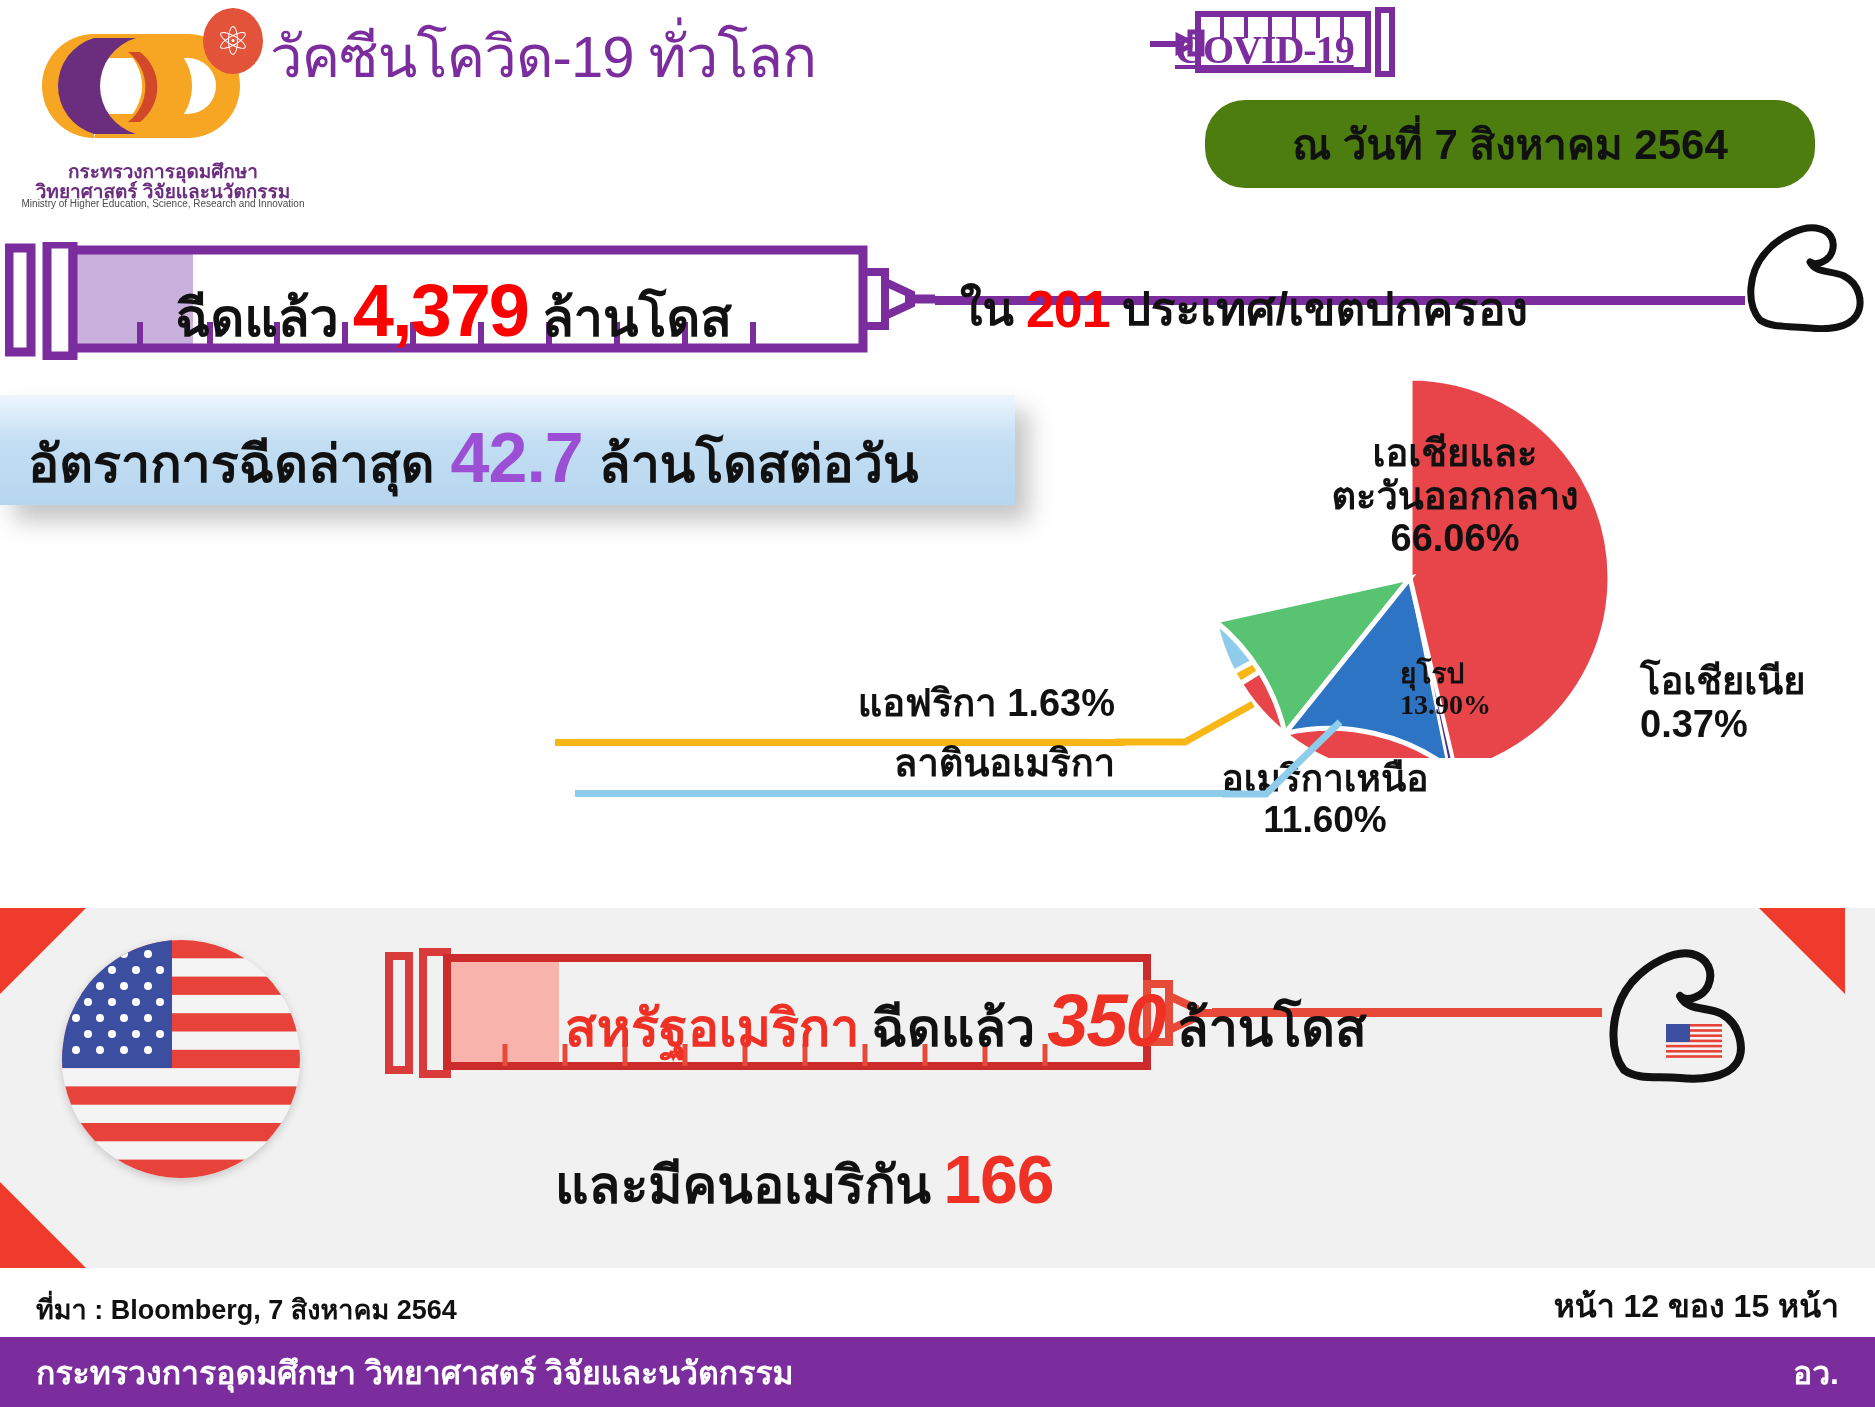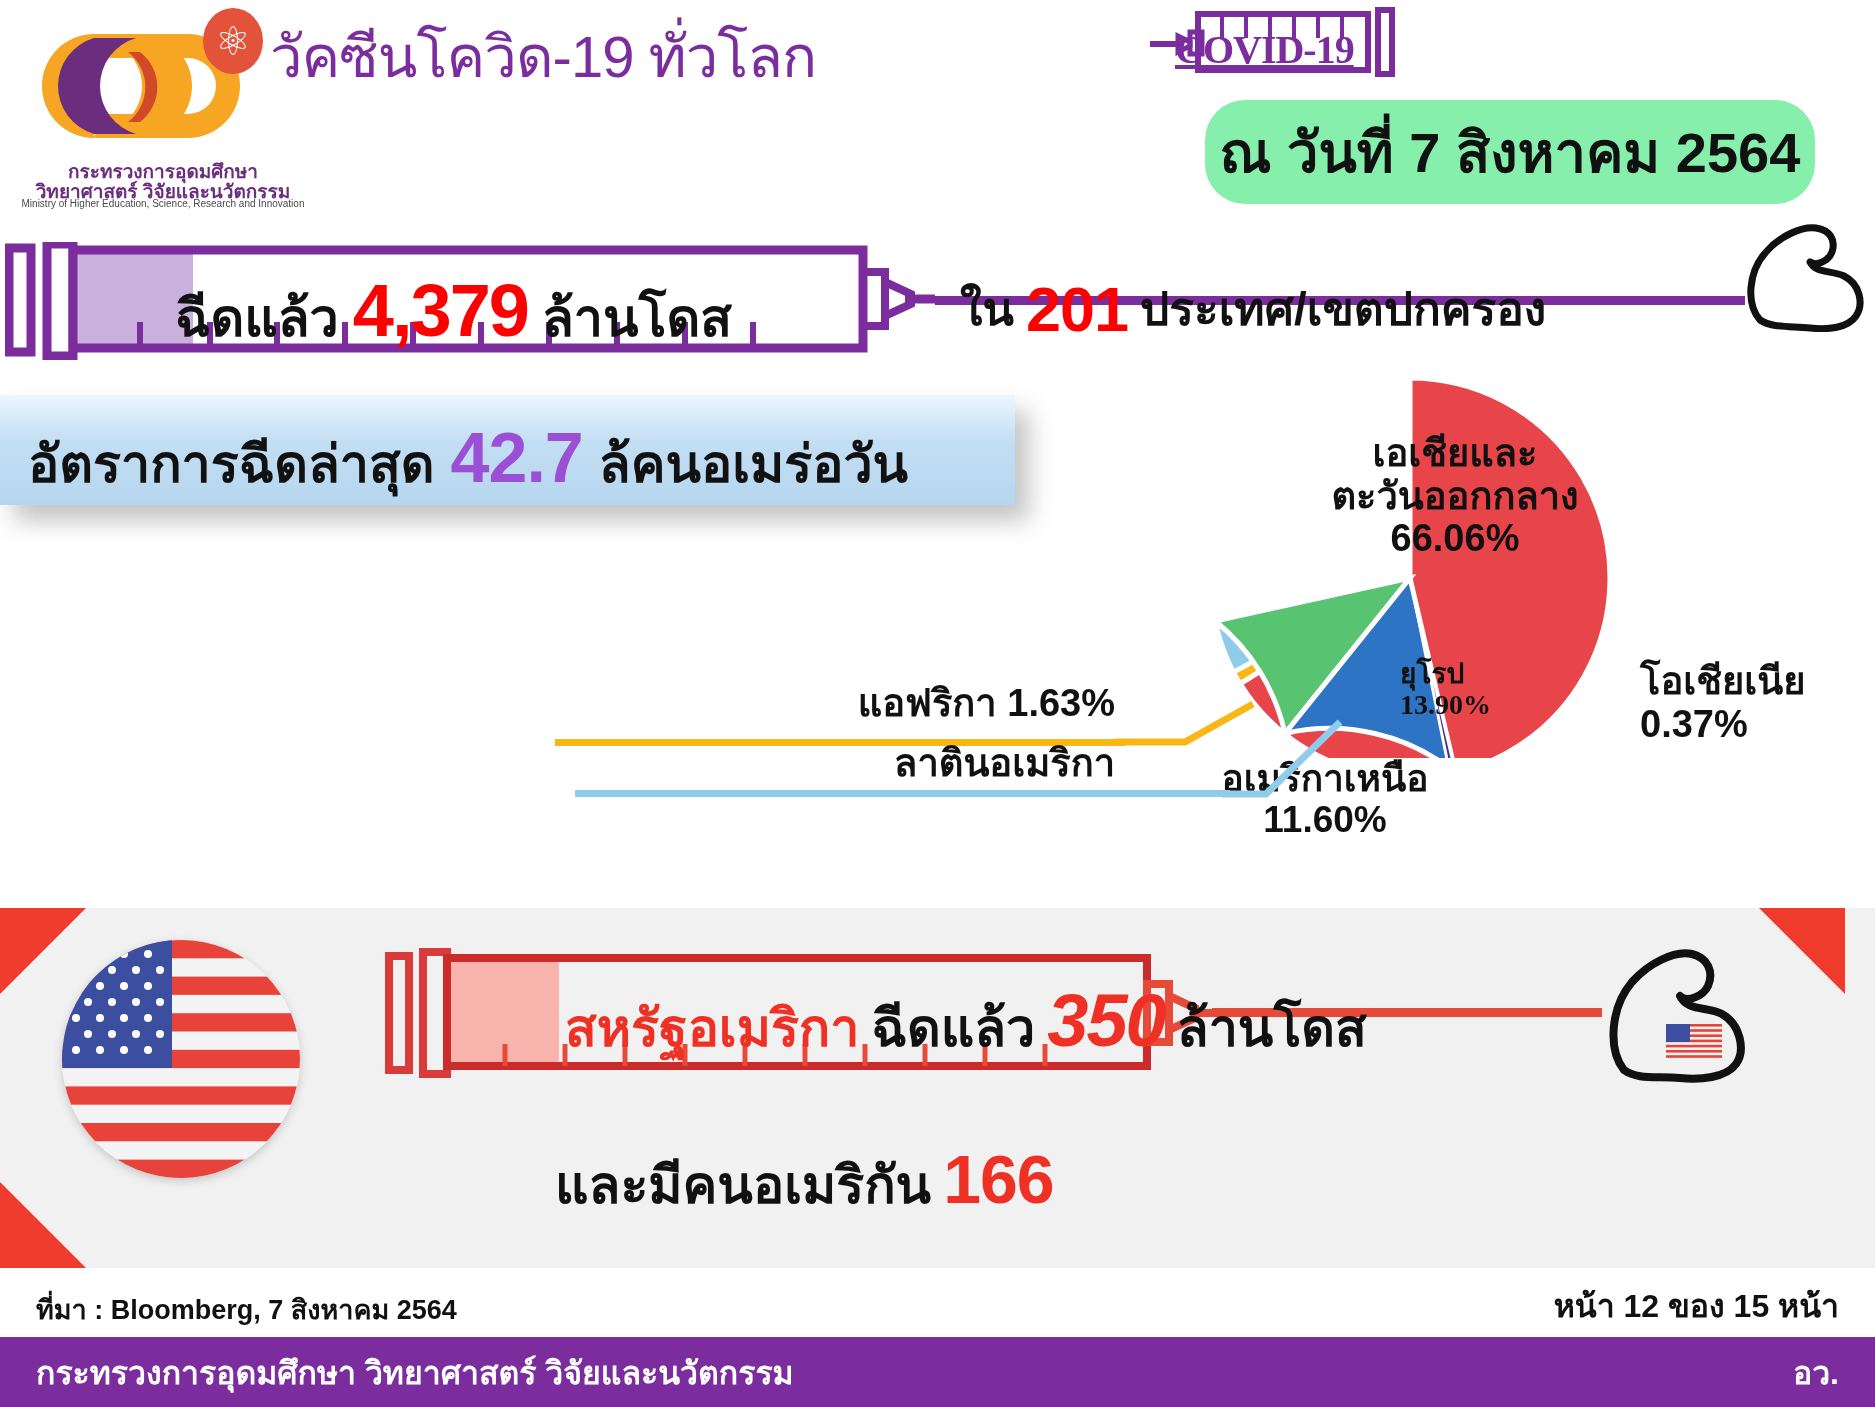--- a/index.html
+++ b/index.html
@@ -24,33 +24,33 @@
     color:#6b2d7e;font-weight:bold;font-size:19px;}
   #logo .min-en{position:absolute;left:0;top:190px;width:290px;text-align:center;
     color:#4a4a4a;font-size:10px;}
 
   
   #page-title{left:270px;top:28px;color:#7b2d9e;font-size:58px;font-weight:normal;
     letter-spacing:-1px;white-space:nowrap;line-height:1;}
   #covid-syringe{left:1150px;top:4px;width:260px;height:80px;}
   #covid-label{left:1175px;top:26px;color:#7b2d9e;font-size:40px;font-weight:bold;
     font-family:"Liberation Serif","DejaVu Serif",serif;text-decoration:underline;letter-spacing:-1px;}
-  #date-badge{left:1205px;top:100px;width:610px;height:104px;background:#86efac;
+  #date-badge{left:1205px;top:100px;width:610px;height:88px;background:#4d7c0f;
     border-radius:40px;display:flex;align-items:center;justify-content:center;
-    color:#111111;font-size:56px;font-weight:bold;}
+    color:#111111;font-size:42px;font-weight:bold;}
 
   
   #syringe1{left:5px;top:242px;width:930px;height:118px;}
   #syringe1-text{left:175px;top:268px;font-size:52px;font-weight:bold;color:#111;
     white-space:nowrap;display:flex;align-items:baseline;gap:14px;}
   #syringe1-text .big{color:#ff0000;font-size:74px;font-family:"Liberation Sans",sans-serif;
     letter-spacing:-2px;}
   #countries-line{left:960px;top:272px;font-size:46px;font-weight:bold;color:#111;
     white-space:nowrap;display:flex;align-items:center;gap:12px;}
-  #countries-line .big{color:#ff0000;font-size:63px;letter-spacing:-1px;}
+  #countries-line .big{color:#ff0000;font-size:52px;letter-spacing:-1px;}
   #arm1{left:1740px;top:212px;width:130px;height:120px;}
 
   
   #rate-banner{left:0px;top:395px;width:1015px;height:110px;
     background:linear-gradient(180deg,#eef6fd 0%,#c3def3 42%,#b6d6ef 100%);
     box-shadow:14px 16px 22px rgba(90,90,90,.35);}
   #rate-text{left:28px;top:418px;font-size:52px;font-weight:bold;color:#111;
     white-space:nowrap;display:flex;align-items:baseline;gap:16px;}
   #rate-text .big{color:#9b4fd4;font-size:70px;font-weight:bold;letter-spacing:-1px;}
 
@@ -175,21 +175,21 @@
 
 <svg class="abs" id="arm1" viewBox="0 0 130 120">
   <path d="M20 108 C6 92 8 60 26 40 C40 24 62 14 76 16 C90 18 96 28 92 40 C88 50 76 54 70 50
            C76 62 92 58 104 64 C120 72 124 92 116 104 C108 116 88 118 70 116 C50 114 32 116 20 108 Z" fill="none" stroke="#111111" stroke-width="7" stroke-linejoin="round"></path>
 </svg>
 
 <div class="abs" id="rate-banner"></div>
 <div class="abs" id="rate-text">
   <span>อัตราการฉีดล่าสุด</span>
   <span class="big">42.7</span>
-  <span>ล้คนอเมร่อวัน</span>
+  <span>ล้านโดสต่อวัน</span>
 </div>
 
 <svg class="abs" id="pie-wrap" viewBox="0 0 510 380">
 
   <path d="M255 200 L255 0 A200 200 0 1 1 85.2 305.7 Z" fill="#e8454b" stroke="#ffffff" stroke-width="5"></path>
 
   <path d="M255 200 L85.2 305.7 A200 200 0 0 1 78.3 294.1 Z" fill="#f9b717" stroke="#ffffff" stroke-width="5"></path>
 
   <path d="M255 200 L78.3 294.1 A200 200 0 0 1 60.2 243.0 Z" fill="#8fcbeb" stroke="#ffffff" stroke-width="5"></path>
 

